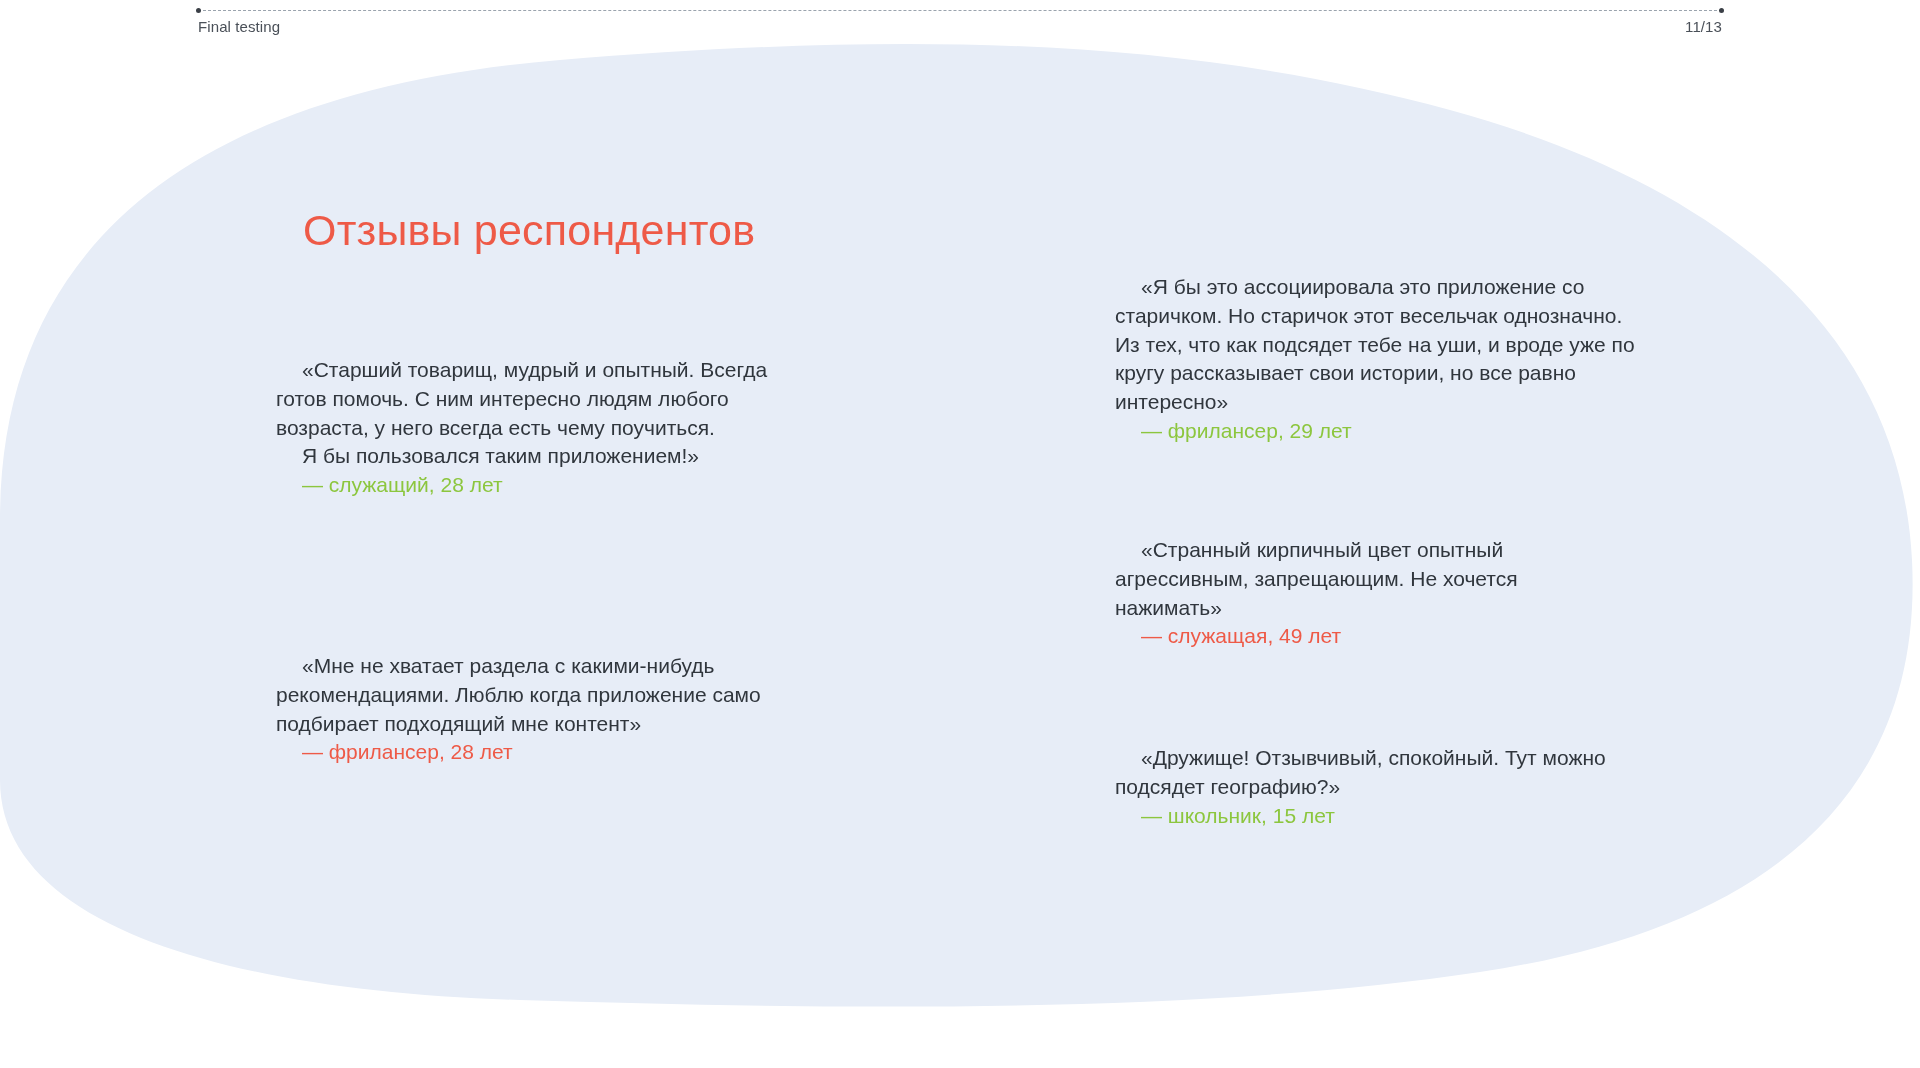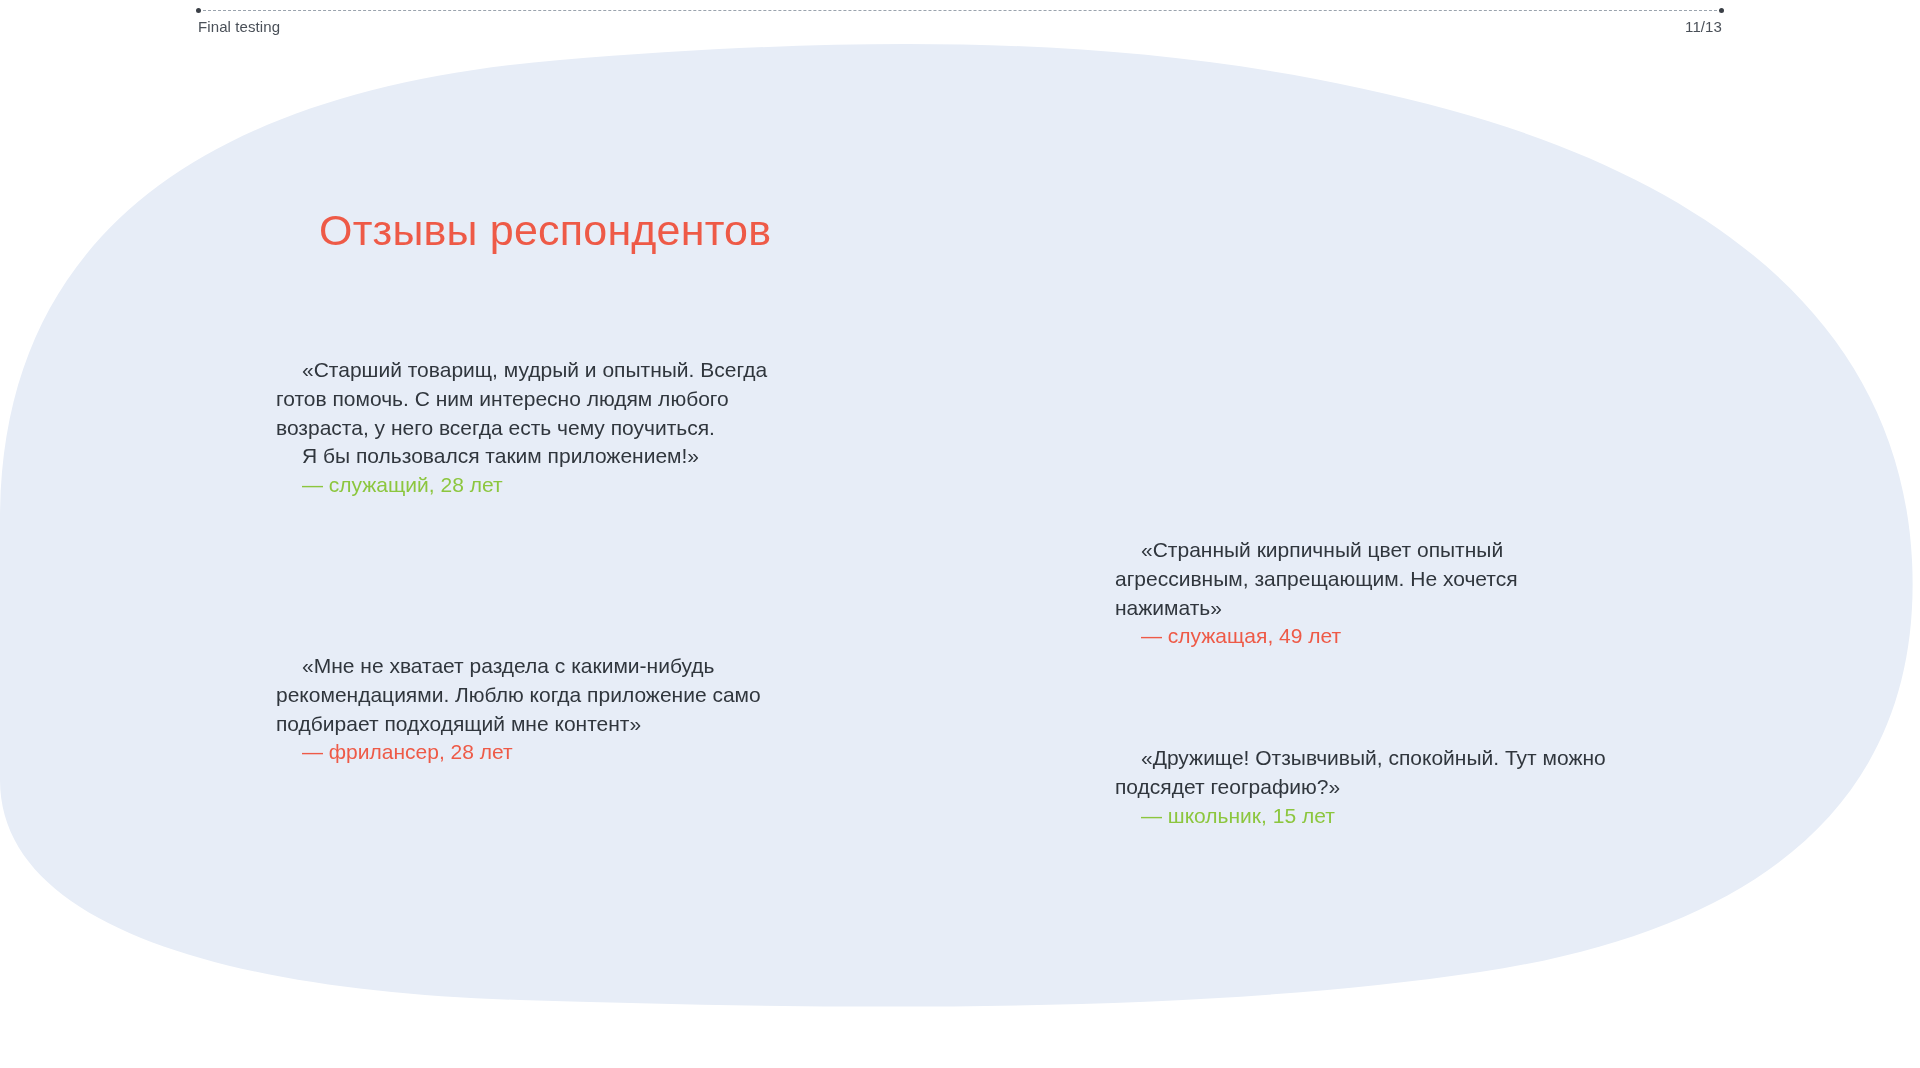--- a/index.html
+++ b/index.html
@@ -83,21 +83,20 @@
     position: absolute;
     left: 303px;
     top: 178px;
     font-size: 43px;
     line-height: 1.1;
     color: #ee5a47;
     font-weight: 400;
     letter-spacing: .2px;
     z-index: 3;
     white-space: nowrap;
-    margin-left: 16px;
   }
 
   
   .quotes {
     position: absolute;
     inset: 0;
     z-index: 3;
   }
   .quote {
     position: absolute;
@@ -150,20 +149,22 @@
       <p class="qtext">Я бы пользовался таким приложением!»</p>
       <p class="qattr attr-green">— служащий, 28 лет</p>
     </div>
 
     <div class="quote" id="quote-1">
       <p class="qtext">«Мне не хватает раздела с какими-нибудь рекомендациями. Люблю когда приложение само подбирает подходящий мне контент»</p>
       <p class="qattr attr-red">— фрилансер, 28 лет</p>
     </div>
 
     <div class="quote" id="quote-2">
+      <p class="qtext">«Я бы это ассоциировала это приложение со старичком. Но старичок этот весельчак однозначно. Из тех, что как подсядет тебе на уши, и вроде уже по кругу рассказывает свои истории, но все равно интересно»</p>
+      <p class="qattr attr-green">— фрилансер, 29 лет</p>
     </div>
 
     <div class="quote" id="quote-3">
       <p class="qtext">«Странный кирпичный цвет опытный агрессивным, запрещающим. Не хочется нажимать»</p>
       <p class="qattr attr-red">— служащая, 49 лет</p>
     </div>
 
     <div class="quote" id="quote-4">
       <p class="qtext">«Дружище! Отзывчивый, спокойный. Тут можно подсядет географию?»</p>
       <p class="qattr attr-green">— школьник, 15 лет</p>

